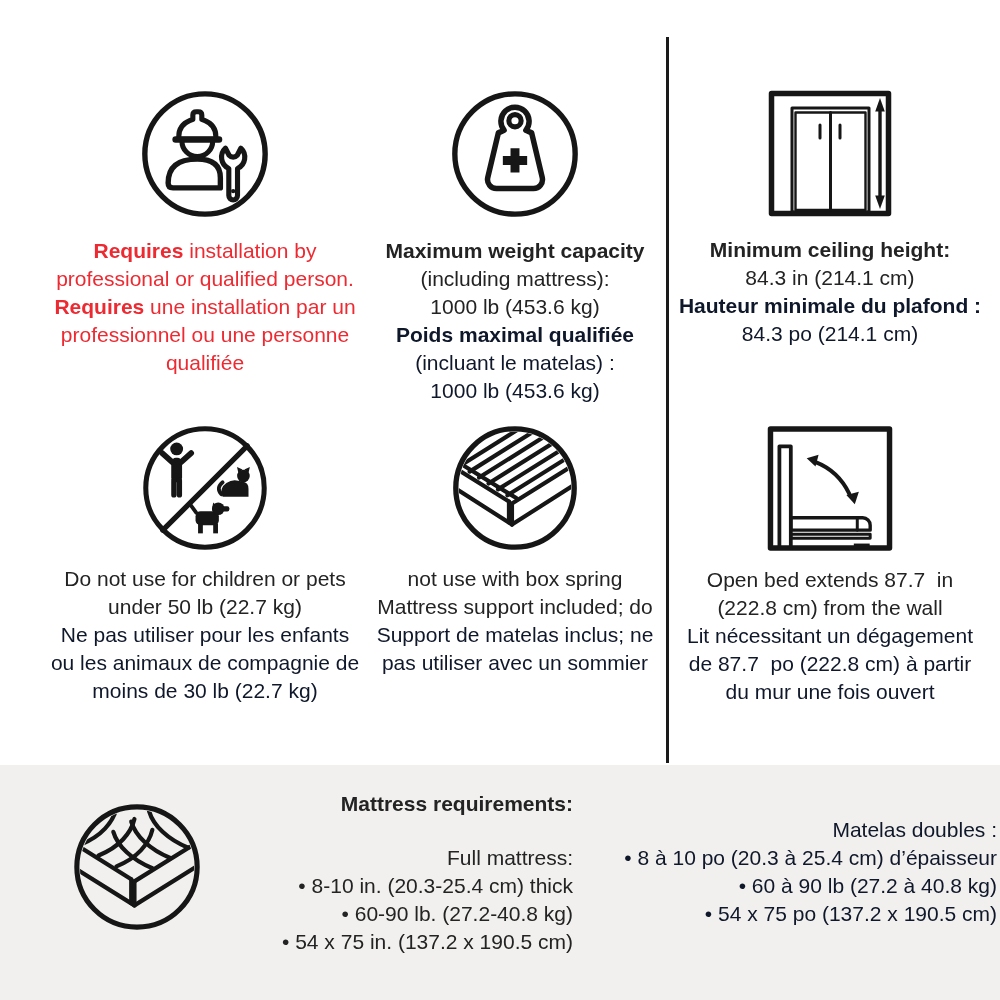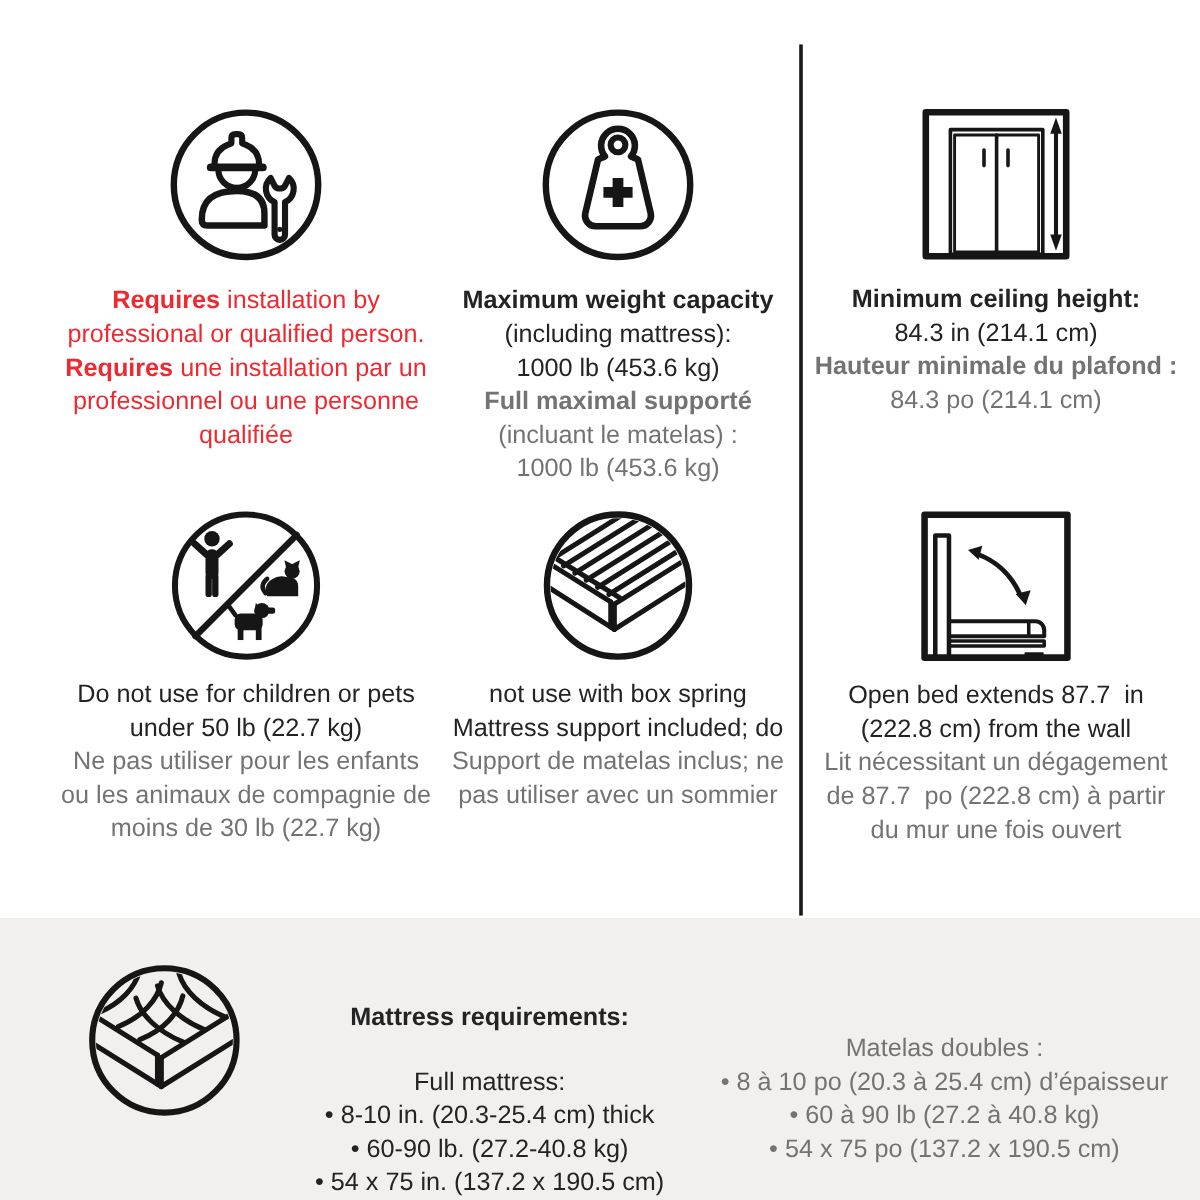--- a/index.html
+++ b/index.html
@@ -5,28 +5,28 @@
   html,body{margin:0;padding:0;background:#ffffff;}
   body{width:1000px;height:1000px;font-family:"Liberation Sans","DejaVu Sans",sans-serif;}
   .page{position:relative;width:1000px;height:1000px;background:#ffffff;overflow:hidden;padding-left:32px;}
   .divider{position:absolute;left:666px;top:37px;width:2.5px;height:726px;background:#1a1a1a;}
   .card{position:absolute;text-align:center;}
   .icon-wrap{display:flex;justify-content:center;}
   .row1 .icon-wrap{margin-bottom:19px;}
   .row2 .icon-wrap{margin-bottom:14px;}
   .lines{font-size:21px;line-height:28px;white-space:pre-wrap;}
   .line.black{color:#232323;}
-  .line.gray{color:#737373;}
+  .line.gray{color:#0f172a;}
   .line.red{color:#ed2a31;}
   .line.bold{font-weight:700;}
   .line b{font-weight:700;}
   .line.gap{height:26px;}
   .bottom-section{position:absolute;left:0;top:765px;width:1000px;height:235px;background:#f1f0ee;}
   .bottom-icon{position:absolute;left:73px;top:38px;}
-  .text-col{position:absolute;top:25px;text-align:center;font-size:21px;line-height:28px;white-space:pre-wrap;margin-top:44px;}
+  .text-col{position:absolute;top:25px;text-align:right;font-size:21px;line-height:28px;white-space:pre-wrap;}
   .text-col.en{left:243px;width:330px;}
   .text-col.fr{left:577px;width:420px;}
   svg{display:block;}
 </style>
 </head>
 <body>
 
 <div class="page">
 
   <div class="divider"></div>
@@ -48,21 +48,21 @@
 
   <div class="card row1" style="left:355px;top:90px;width:320px;">
     <div class="icon-wrap">
       <svg width="128" height="128" viewBox="0 0 100 100" fill="none" stroke="#161616" stroke-linecap="round" stroke-linejoin="round">
         <circle cx="50" cy="50" r="47" stroke-width="4.2"></circle>
         <path d="M41.5,31.5 A11,11 0 1 1 58.5,31.5 L63,33.5 L71.3,68.5 A7,7 0 0 1 64.4,77 H35.6 A7,7 0 0 1 28.7,68.5 L37,33.5 Z" fill="#ffffff" stroke-width="4.3"></path>
         <circle cx="50" cy="24" r="4.8" stroke-width="4"></circle>
         <path d="M50,45.5 V64.5 M40.5,55 H59.5" stroke-width="7" stroke-linecap="butt"></path>
       </svg>
     </div>
-    <div class="lines"><div class="line black bold">Maximum weight capacity</div><div class="line black">(including mattress):</div><div class="line black">1000 lb (453.6 kg)</div><div class="line gray bold">Full maximal supporté</div><div class="line gray">(incluant le matelas) :</div><div class="line gray">1000 lb (453.6 kg)</div></div>
+    <div class="lines"><div class="line black bold">Maximum weight capacity</div><div class="line black">(including mattress):</div><div class="line black">1000 lb (453.6 kg)</div><div class="line gray bold">Poids maximal qualifiée</div><div class="line gray">(incluant le matelas) :</div><div class="line gray">1000 lb (453.6 kg)</div></div>
   </div>
 
   <div class="card row1" style="left:670px;top:90px;width:320px;">
     <div class="icon-wrap">
       <svg width="124" height="127" viewBox="0 0 124 127" fill="none" stroke="#161616" stroke-linecap="round" stroke-linejoin="round">
         <rect x="3.5" y="3.5" width="117" height="120" stroke-width="5.5"></rect>
         <rect x="24" y="18" width="77" height="104" stroke-width="3"></rect>
         <rect x="27.5" y="22.5" width="70" height="97.5" stroke-width="2.4"></rect>
         <line x1="62.5" y1="22.5" x2="62.5" y2="120" stroke-width="3"></line>
         <line x1="52" y1="35" x2="52" y2="48" stroke-width="3"></line>

